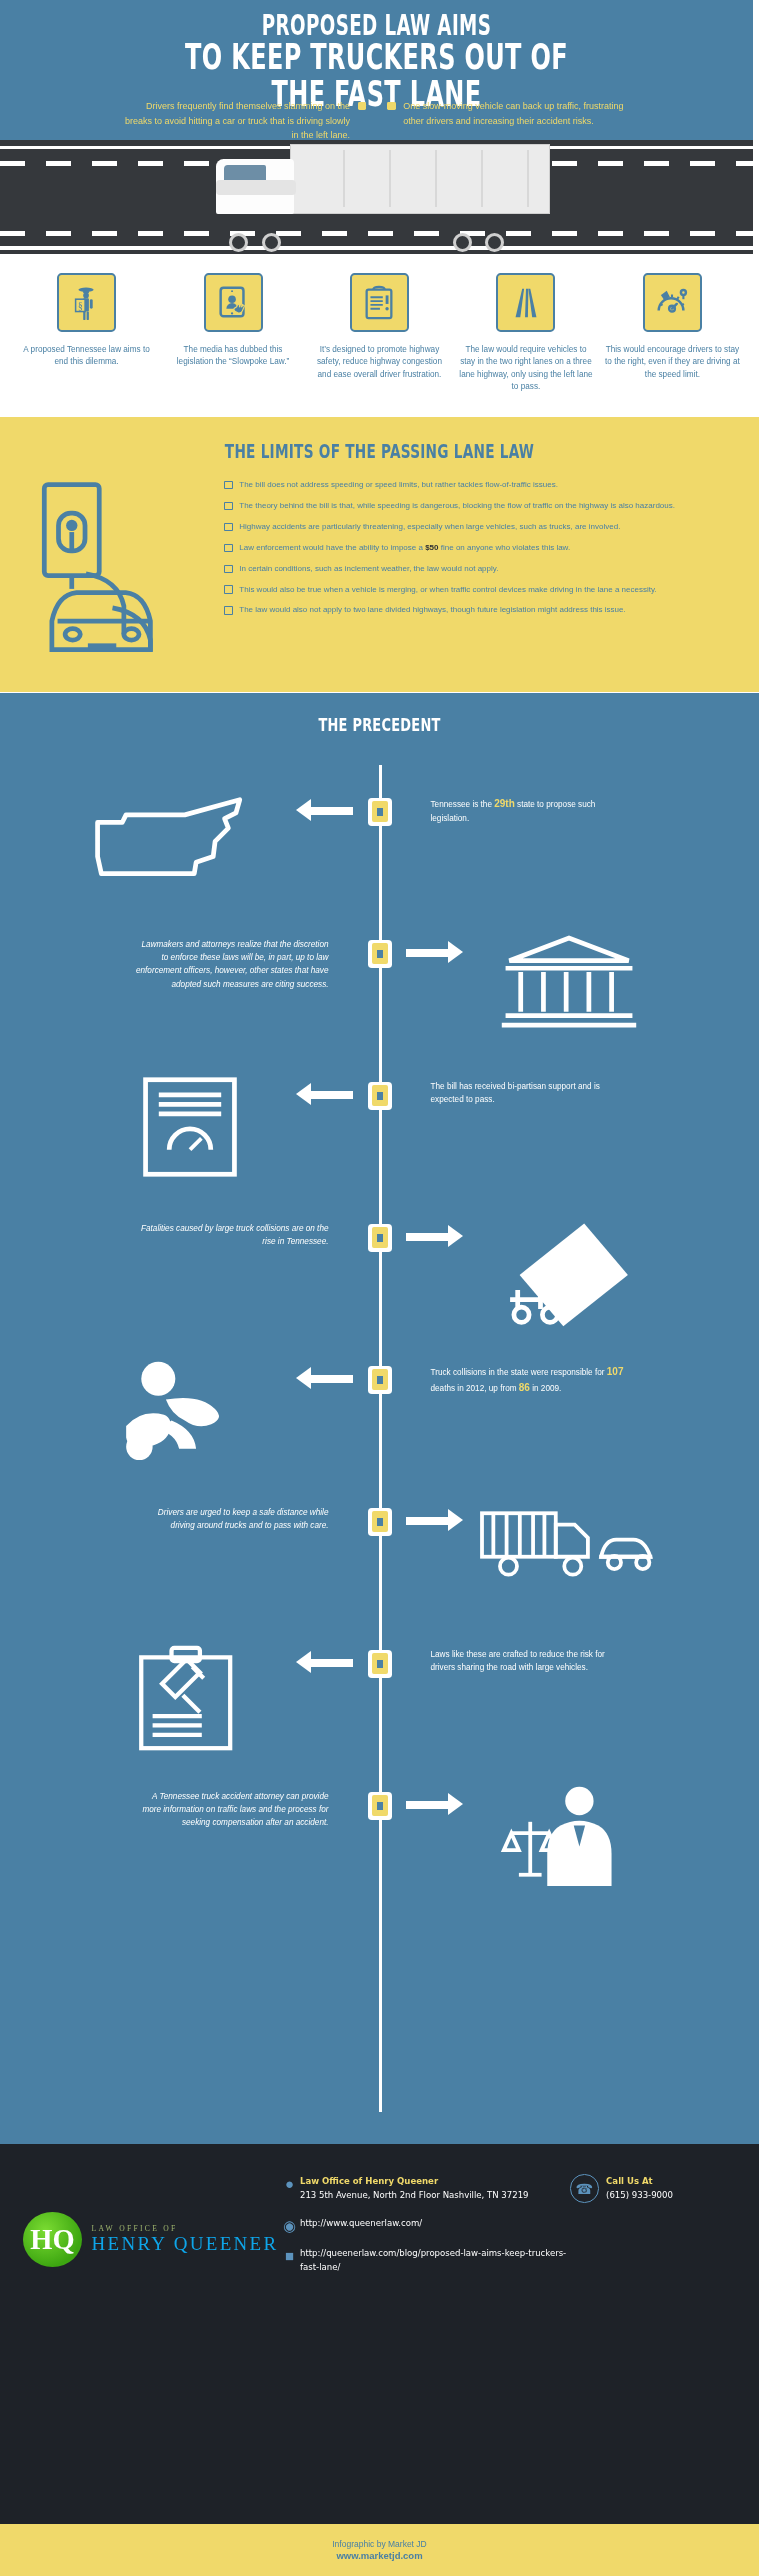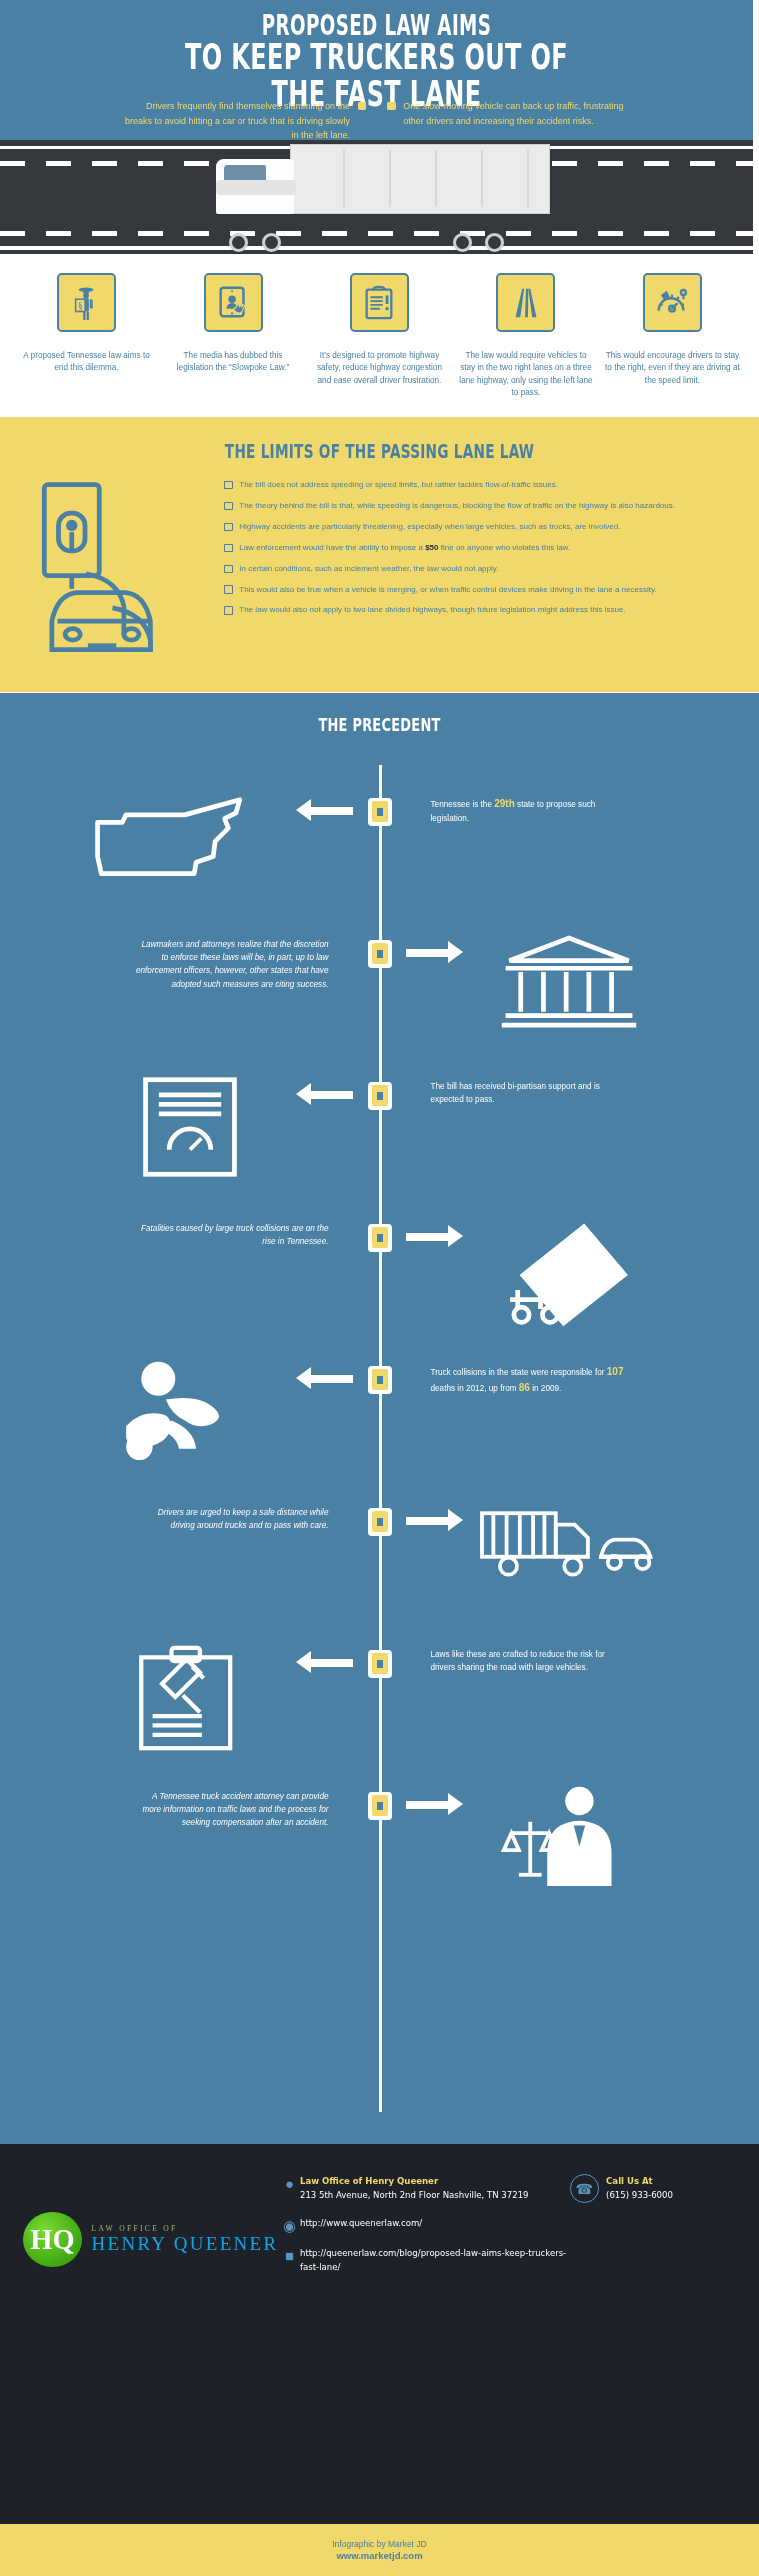--- a/index.html
+++ b/index.html
@@ -102,21 +102,21 @@
     position:absolute; top:254px; left:0; width:759px; height:163px;
     background:#ffffff; display:flex; padding:19px 13.3px 0;
   }
   .card { width:20%; display:flex; flex-direction:column; align-items:center; }
   .card-icon {
     width:59px; height:59px; background:#f0d96a;
     border:2.8px solid #4a80a4; border-radius:4.7px;
     display:flex; align-items:center; justify-content:center;
   }
   .card-cap {
-    margin-top:18px; text-align:center; color:#4a80a4;
+    margin-top:12px; text-align:center; color:#4a80a4;
     font-size:8.2px; line-height:1.52; padding:0 5.7px;
   }
 
   
   .limits {
     position:absolute; top:417px; left:0; width:759px; height:275px;
     background:#f0d96a;
   }
   .limits-title {
     text-align:center; padding-top:23px; color:#4a80a4;
@@ -614,21 +614,21 @@
         <div class="f-line">
           <div class="f-ico">■</div>
           <div class="f-val">http://queenerlaw.com/blog/proposed-law-aims-keep-truckers-fast-lane/</div>
         </div>
       </div>
 
       <div class="f-phone">
         <div class="phone-ico">☎</div>
         <div>
           <div class="f-name">Call Us At</div>
-          <div class="f-val">(615) 933-6000</div>
+          <div class="f-val">(615) 933-9000</div>
         </div>
       </div>
 
     </div>
 
     <div class="credit">
       <div class="c1">Infographic by Market JD</div>
       <div class="c2">www.marketjd.com</div>
     </div>
   </div>

